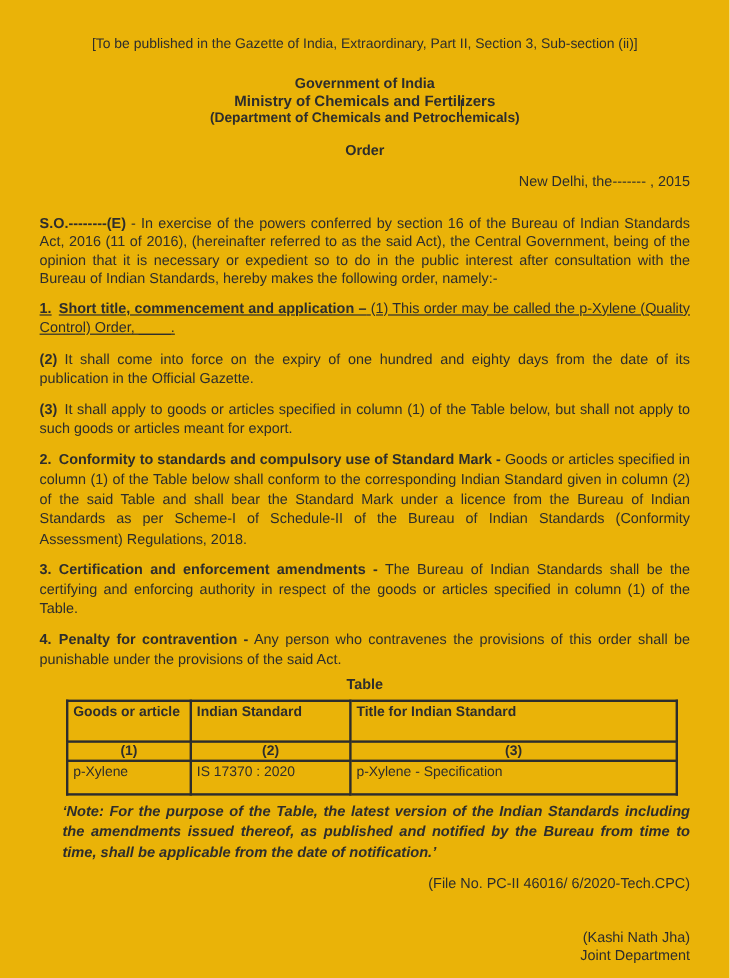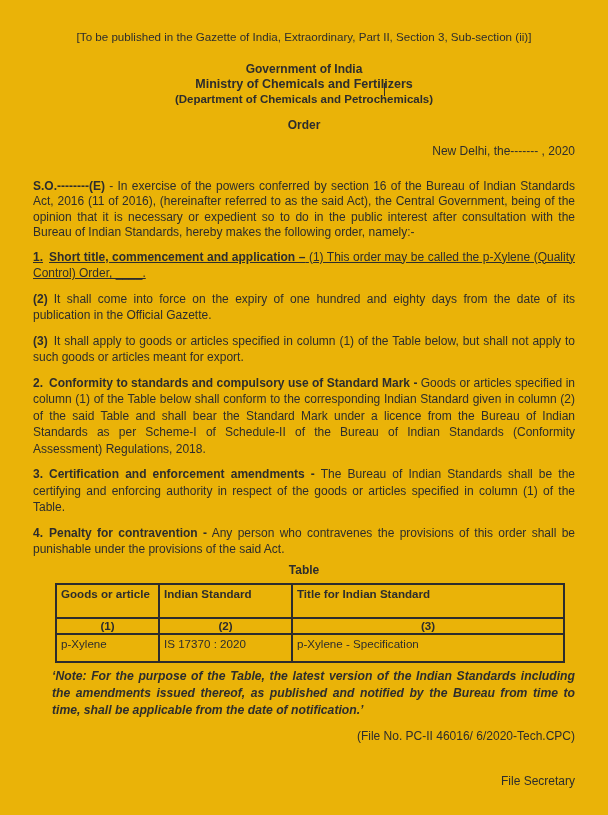--- a/index.html
+++ b/index.html
@@ -108,21 +108,21 @@
 
   <div class="doc-header">
     <div class="gov-line">Government of India</div>
     <div class="ministry-line">Ministry of Chemicals and Fertilizers</div>
     <div class="dept-line">(Department of Chemicals and Petrochemicals)</div>
   </div>
   <span class="caret"></span>
 
   <div class="order-title">Order</div>
 
-  <div class="place-date">New Delhi, the------- , 2020</div>
+  <div class="place-date">New Delhi, the------- , 2015</div>
 
   <p class="so-para"><span class="bold">S.O.--------(E)</span><span> - In exercise of the powers conferred by section 16 of the Bureau of Indian Standards Act, 2016 (11 of 2016), (hereinafter referred to as the said Act), the Central Government, being of the opinion that it is necessary or expedient so to do in the public interest after consultation with the Bureau of Indian Standards, hereby makes the following order, namely:-</span></p>
 
   <p class="clause c1"><span class="num">1.</span><span class="heading">Short title, commencement and application –</span> <span>(1) This order may be called the p-Xylene (Quality Control) Order, ____.</span></p>
 
   <p class="clause cgap"><span class="num">(2)</span><span>It shall come into force on the expiry of one hundred and eighty days from the date of its publication in the Official Gazette.</span></p>
 
   <p class="clause cgap"><span class="num">(3)</span><span>It shall apply to goods or articles specified in column (1) of the Table below, but shall not apply to such goods or articles meant for export.</span></p>
 
   <p class="clause cgap"><span class="num">2.</span><span class="heading">Conformity to standards and compulsory use of Standard Mark -</span> <span>Goods or articles specified in column (1) of the Table below shall conform to the corresponding Indian Standard given in column (2) of the said Table and shall bear the Standard Mark under a licence from the Bureau of Indian Standards as per Scheme-I of Schedule-II of the Bureau of Indian Standards (Conformity Assessment) Regulations, 2018.</span></p>
@@ -156,16 +156,17 @@
         <td>p-Xylene - Specification</td>
       </tr>
     </tbody>
   </table>
 
   <p class="note-para">‘Note: For the purpose of the Table, the latest version of the Indian Standards including the amendments issued thereof, as published and notified by the Bureau from time to time, shall be applicable from the date of notification.’</p>
 
   <div class="file-line">(File No. PC-II 46016/ 6/2020-Tech.CPC)</div>
 
   <div class="signature">
-    <div>File Secretary</div>
+    <div>(Kashi Nath Jha)</div>
+    <div>Joint Department</div>
   </div>
 
 </div>
 
 </body></html>

